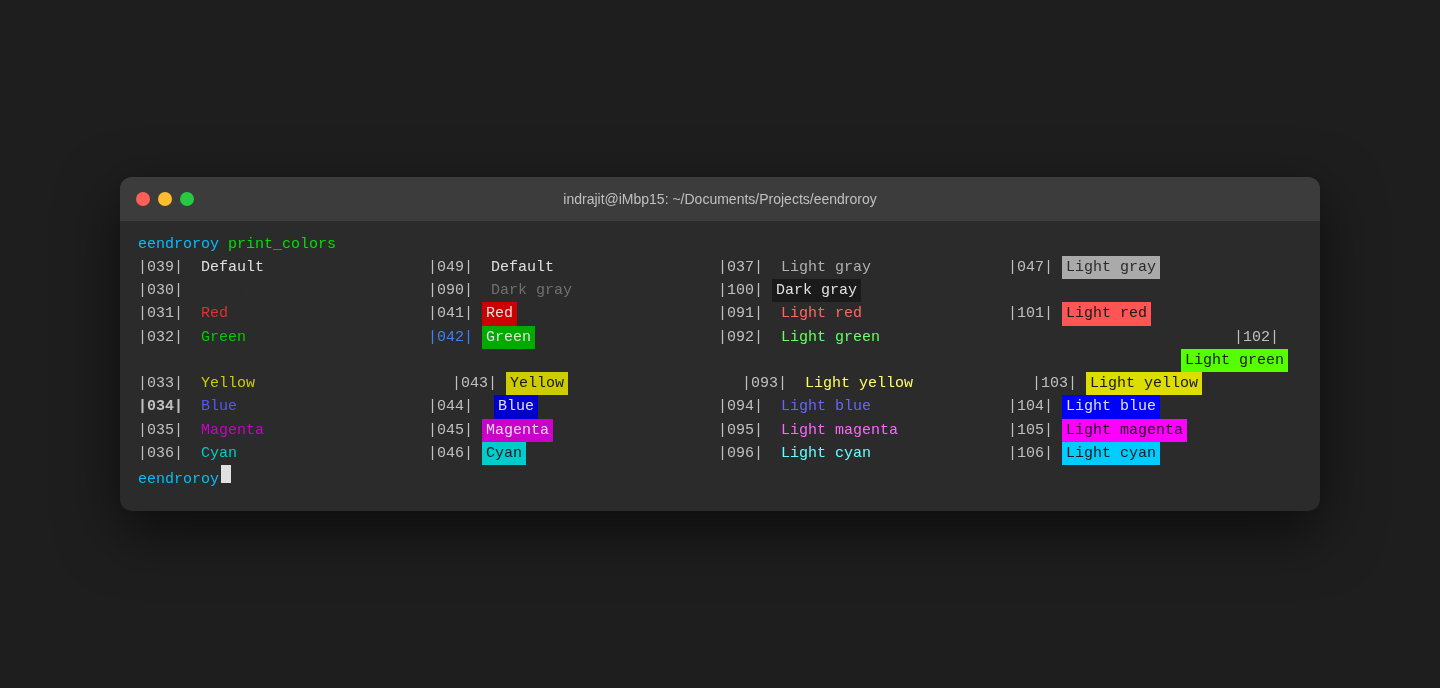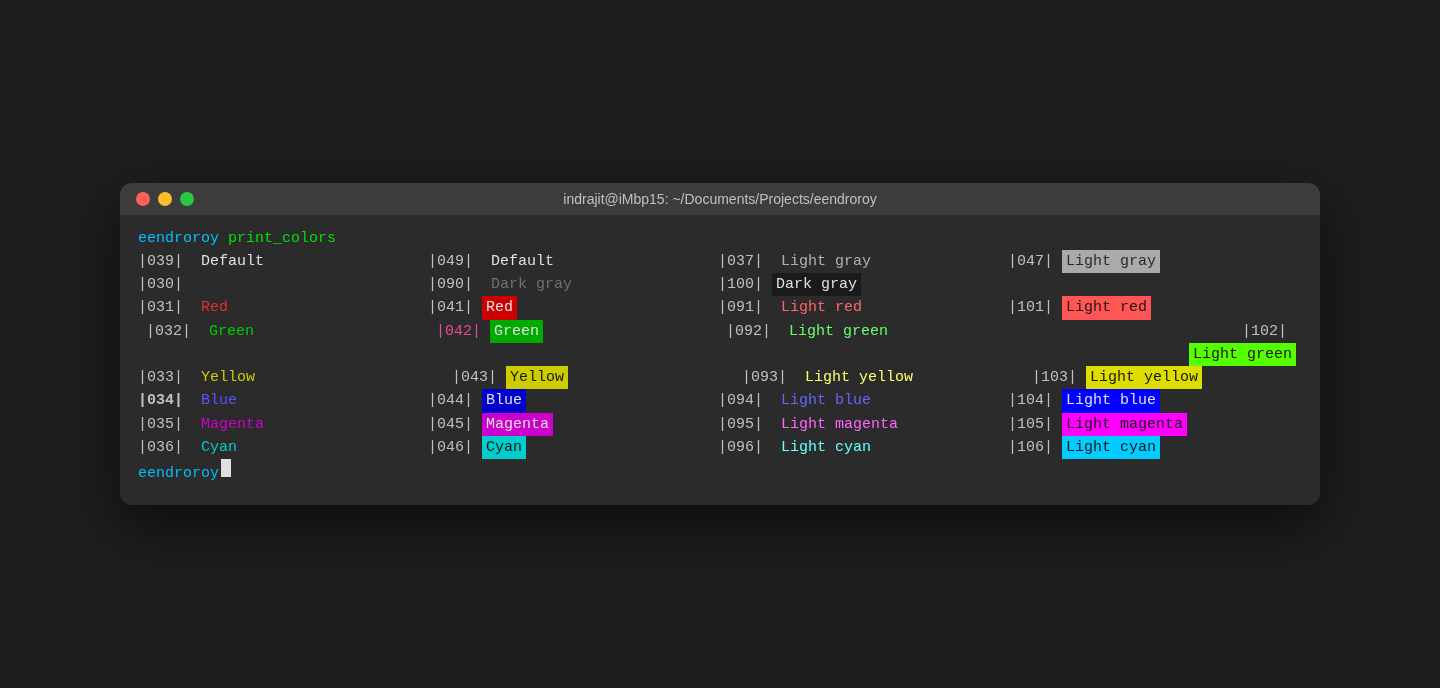--- a/index.html
+++ b/index.html
@@ -14,21 +14,21 @@
     }
     .window {
       width: 1200px;
       background: #2b2b2b;
       border-radius: 12px;
       overflow: hidden;
       box-shadow: 0 20px 60px rgba(0,0,0,0.6);
     }
     .titlebar {
       background: #3c3c3c;
-      height: 32px;
+      height: 44px;
       display: flex;
       align-items: center;
       justify-content: center;
       position: relative;
       padding: 0 11px;
     }
     .traffic-lights {
       position: absolute;
       left: 16px;
       display: flex;
@@ -97,34 +97,34 @@
           <span style="display: inline-flex; align-items: baseline; min-width: 290px; white-space: pre;"><span style="color: rgb(192, 192, 192);">|090| </span><span style="color: rgb(112, 112, 112);"> Dark gray    </span></span>
           <span style="display: inline-flex; align-items: baseline; min-width: 280px; white-space: pre;"><span style="color: rgb(192, 192, 192);">|100| </span><span style="background: rgb(26, 26, 26); color: rgb(224, 224, 224); padding: 0px 4px;">Dark gray</span></span>
         </div>
         <div class="row">
           <span style="display: inline-flex; align-items: baseline; min-width: 290px; white-space: pre;"><span style="color: rgb(192, 192, 192);">|031| </span><span style="color: rgb(224, 48, 48);"> Red      </span></span>
           <span style="display: inline-flex; align-items: baseline; min-width: 290px; white-space: pre;"><span style="color: rgb(192, 192, 192);">|041| </span><span style="background: rgb(204, 0, 0); color: rgb(224, 224, 224); padding: 0px 4px;">Red</span></span>
           <span style="display: inline-flex; align-items: baseline; min-width: 290px; white-space: pre;"><span style="color: rgb(192, 192, 192);">|091| </span><span style="color: rgb(255, 102, 102);"> Light red    </span></span>
           <span style="display: inline-flex; align-items: baseline; min-width: 280px; white-space: pre;"><span style="color: rgb(192, 192, 192);">|101| </span><span style="background: rgb(255, 85, 85); color: rgb(26, 26, 26); padding: 0px 4px;">Light red</span></span>
         </div>
         <div class="row">
-          <span style="display: inline-flex; align-items: flex-start; min-width: 290px; white-space: pre; margin-left: 8px;"><span style="color: rgb(192, 192, 192);">|032| </span><span style="color: rgb(0, 204, 0);"> Green    </span></span>
-          <span style="display: inline-flex; align-items: baseline; min-width: 290px; white-space: pre;"><span style="color: #ec4899;">|042| </span><span style="background: rgb(0, 170, 0); color: rgb(224, 224, 224); padding: 0px 4px;">Green</span></span>
+          <span style="display: inline-flex; align-items: flex-start; min-width: 290px; white-space: pre;"><span style="color: rgb(192, 192, 192);">|032| </span><span style="color: rgb(0, 204, 0);"> Green    </span></span>
+          <span style="display: inline-flex; align-items: baseline; min-width: 290px; white-space: pre;"><span style="color: #3b82f6;">|042| </span><span style="background: rgb(0, 170, 0); color: rgb(224, 224, 224); padding: 0px 4px;">Green</span></span>
           <span style="display: inline-flex; align-items: baseline; min-width: 290px; white-space: pre;"><span style="color: rgb(192, 192, 192);">|092| </span><span style="color: rgb(102, 255, 102);"> Light green  </span></span>
           <span style="display: inline-flex; align-items: flex-end; min-width: 280px; white-space: pre; flex-direction: column;"><span style="color: rgb(192, 192, 192);">|102| </span><span style="background: rgb(85, 255, 0); color: rgb(26, 26, 26); padding: 0px 4px;">Light green</span></span>
         </div>
         <div class="row">
           <span style="display: inline-flex; align-items: flex-start; min-width: 290px; white-space: pre;"><span style="color: rgb(192, 192, 192);">|033| </span><span style="color: rgb(204, 204, 0);"> Yellow   </span></span>
           <span style="display: inline-flex; align-items: baseline; min-width: 290px; white-space: pre; margin-left: 24px;"><span style="color: rgb(192, 192, 192);">|043| </span><span style="background: rgb(204, 204, 0); color: rgb(26, 26, 26); padding: 0px 4px;">Yellow</span></span>
           <span style="display: inline-flex; align-items: baseline; min-width: 290px; white-space: pre;"><span style="color: rgb(192, 192, 192);">|093| </span><span style="color: rgb(255, 255, 102);"> Light yellow </span></span>
           <span style="display: inline-flex; align-items: baseline; min-width: 280px; white-space: pre;"><span style="color: rgb(192, 192, 192);">|103| </span><span style="background: rgb(221, 221, 0); color: rgb(26, 26, 26); padding: 0px 4px;">Light yellow</span></span>
         </div>
         <div class="row">
           <span style="display: inline-flex; align-items: baseline; min-width: 290px; white-space: pre;"><span style="color: rgb(192, 192, 192); font-weight: bold;">|034| </span><span style="color: rgb(85, 85, 255);"> Blue     </span></span>
-          <span style="display: inline-flex; align-items: baseline; min-width: 290px; white-space: pre;"><span style="color: rgb(192, 192, 192);">|044| </span><span style="background: rgb(0, 0, 204); color: rgb(224, 224, 224); padding: 0px 4px;">Blue</span></span>
+          <span style="display: inline-flex; align-items: baseline; min-width: 290px; white-space: pre; gap: 12px;"><span style="color: rgb(192, 192, 192);">|044| </span><span style="background: rgb(0, 0, 204); color: rgb(224, 224, 224); padding: 0px 4px;">Blue</span></span>
           <span style="display: inline-flex; align-items: baseline; min-width: 290px; white-space: pre;"><span style="color: rgb(192, 192, 192);">|094| </span><span style="color: rgb(102, 102, 255);"> Light blue   </span></span>
           <span style="display: inline-flex; align-items: baseline; min-width: 280px; white-space: pre;"><span style="color: rgb(192, 192, 192);">|104| </span><span style="background: rgb(0, 0, 255); color: rgb(224, 224, 224); padding: 0px 4px;">Light blue</span></span>
         </div>
         <div class="row">
           <span style="display: inline-flex; align-items: baseline; min-width: 290px; white-space: pre;"><span style="color: rgb(192, 192, 192);">|035| </span><span style="color: rgb(204, 0, 204);"> Magenta  </span></span>
           <span style="display: inline-flex; align-items: baseline; min-width: 290px; white-space: pre;"><span style="color: rgb(192, 192, 192);">|045| </span><span style="background: rgb(204, 0, 204); color: rgb(224, 224, 224); padding: 0px 4px;">Magenta</span></span>
           <span style="display: inline-flex; align-items: baseline; min-width: 290px; white-space: pre;"><span style="color: rgb(192, 192, 192);">|095| </span><span style="color: rgb(255, 102, 255);"> Light magenta</span></span>
           <span style="display: inline-flex; align-items: baseline; min-width: 280px; white-space: pre;"><span style="color: rgb(192, 192, 192);">|105| </span><span style="background: rgb(255, 0, 255); color: rgb(26, 26, 26); padding: 0px 4px;">Light magenta</span></span>
         </div>
         <div class="row">

